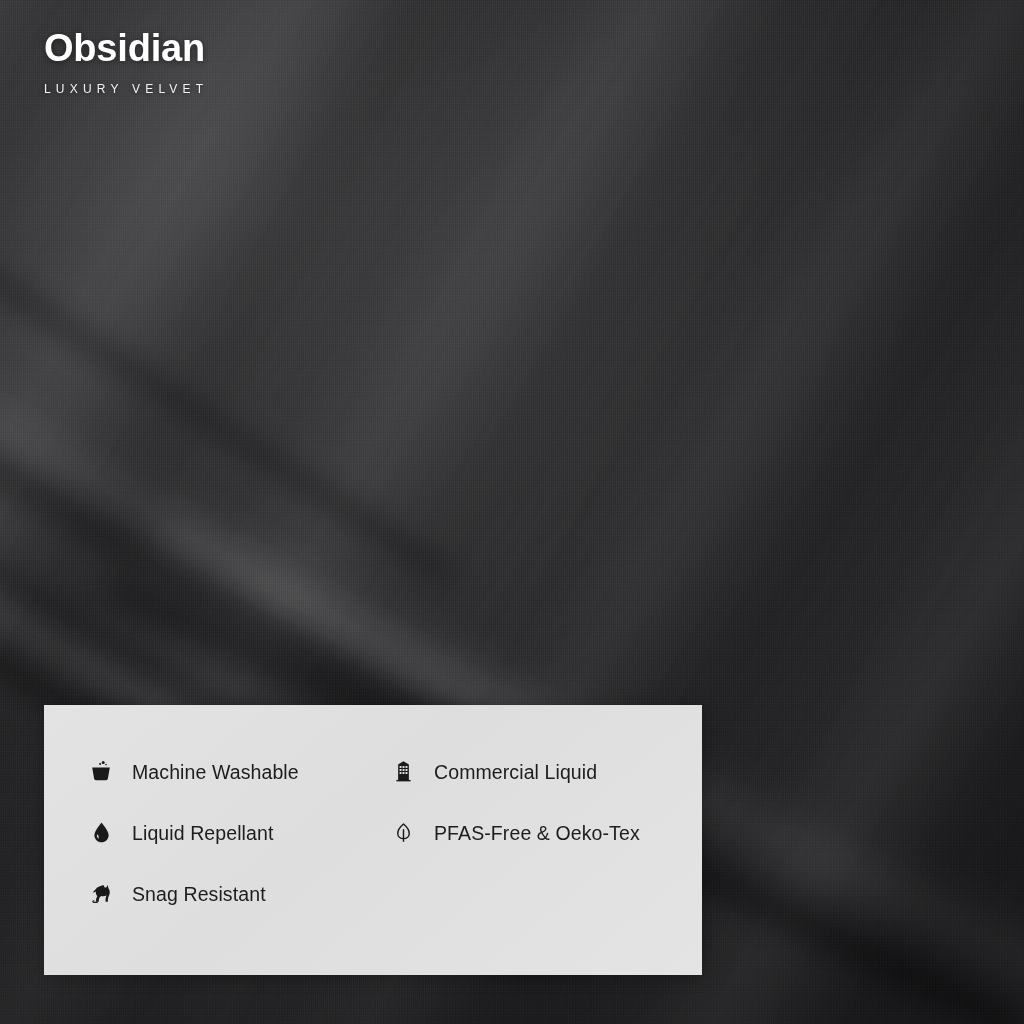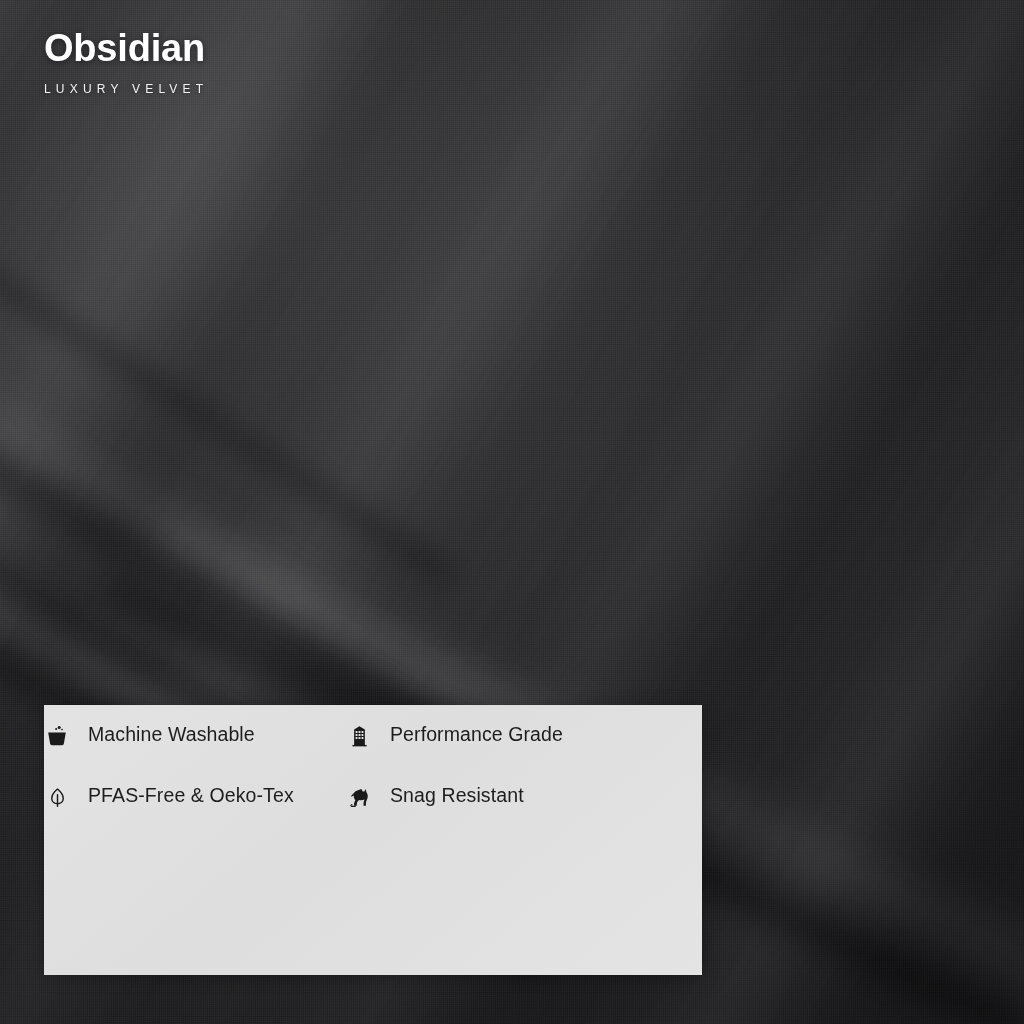--- a/index.html
+++ b/index.html
@@ -149,22 +149,23 @@
     box-shadow: 0 2px 16px rgba(0,0,0,0.30);
     display: grid;
     grid-template-columns: 302px 1fr;
     grid-template-rows: repeat(4, 1fr);
     padding: 18px 0 18px 0;
     box-sizing: border-box;
     align-content: start;
   }
   .feature {
     display: flex;
-    align-items: flex-start;
+    align-items: flex-end;
     gap: 18px;
+    padding-left: 44px;
     height: 61px;
   }
   .feature.empty { visibility: hidden; }
   .f-icon {
     width: 26px;
     height: 26px;
     flex: 0 0 26px;
     display: flex;
     align-items: center;
     justify-content: center;
@@ -219,24 +220,33 @@
 
     <div class="feature">
       <span class="f-icon">
         <svg viewBox="0 0 24 24" width="23" height="23" fill="currentColor">
           <path d="M11.9 1.2L6.4 4.6v16.2h11.2V4.6L11.9 1.2z M7.9 6.3h2.0v2.0h-2.0V6.3z M11.0 6.3h2.0v2.0h-2.0V6.3z M14.1 6.3h2.0v2.0h-2.0V6.3z M7.9 9.4h2.0v2.0h-2.0V9.4z M11.0 9.4h2.0v2.0h-2.0V9.4z M14.1 9.4h2.0v2.0h-2.0V9.4z M7.9 12.5h2.0v2.0h-2.0v-2.0z M11.0 12.5h2.0v2.0h-2.0v-2.0z M14.1 12.5h2.0v2.0h-2.0v-2.0z"></path>
           <rect x="9.3" y="15.9" width="5.3" height="1.2"></rect>
           <rect x="9.3" y="18.0" width="5.3" height="2.8"></rect>
           <rect x="4.6" y="20.8" width="14.8" height="1.5"></rect>
         </svg>
       </span>
-      <span class="f-label">Performance Grade</span>
-    </div>
-
-
+      <span class="f-label">Commercial Liquid</span>
+    </div>
+
+
+    <div class="feature">
+      <span class="f-icon">
+        <svg viewBox="0 0 24 24" width="23" height="23" fill="currentColor">
+          <path d="M12 1.8C12 1.8 4.6 10.0 4.6 14.8c0 4.1 3.3 7.4 7.4 7.4s7.4-3.3 7.4-7.4C19.4 10.0 12 1.8 12 1.8z"></path>
+          <path d="M9.0 18.6c-1.1-0.7-1.8-1.9-1.8-3.3 0-0.5 0.1-1.0 0.3-1.4 0.9 0.5 1.5 1.5 1.5 2.6 0 0.8 0 1.5 0 2.1z" fill="#e0e0e0" opacity="0.95"></path>
+        </svg>
+      </span>
+      <span class="f-label">Liquid Repellant</span>
+    </div>
 
     <div class="feature">
       <span class="f-icon">
         <svg viewBox="0 0 24 24" width="23" height="23" fill="none" stroke="currentColor" stroke-width="1.5" stroke-linecap="round" stroke-linejoin="round">
           <path d="M12 3.2C12 3.2 6.0 8.3 6.0 13.0c0 3.3 2.7 5.4 6.0 5.4s6.0-2.1 6.0-5.4C18.0 8.3 12 3.2 12 3.2z"></path>
           <line x1="12" y1="9.0" x2="12" y2="21.2"></line>
         </svg>
       </span>
       <span class="f-label">PFAS-Free &amp; Oeko-Tex</span>
     </div>

